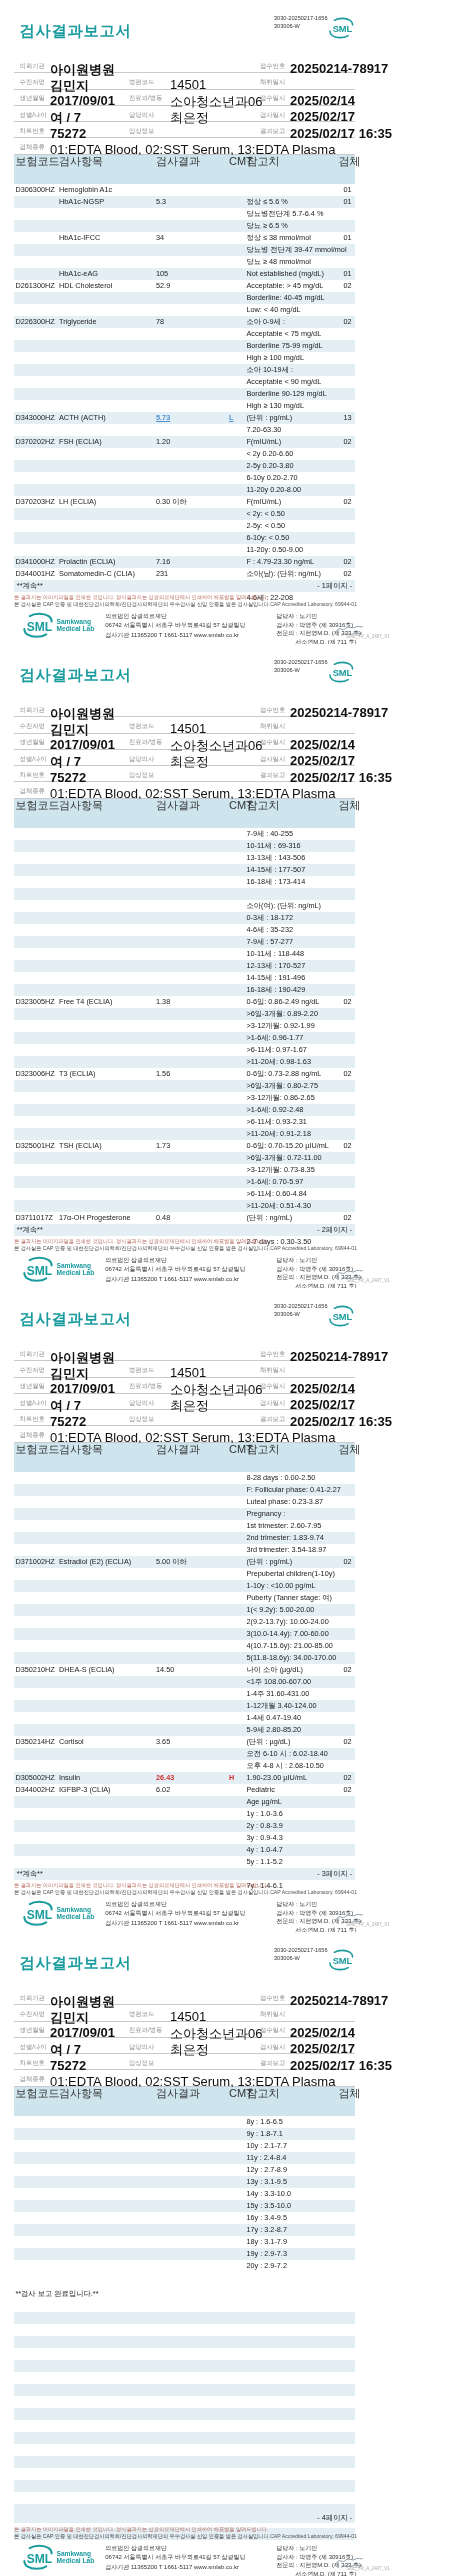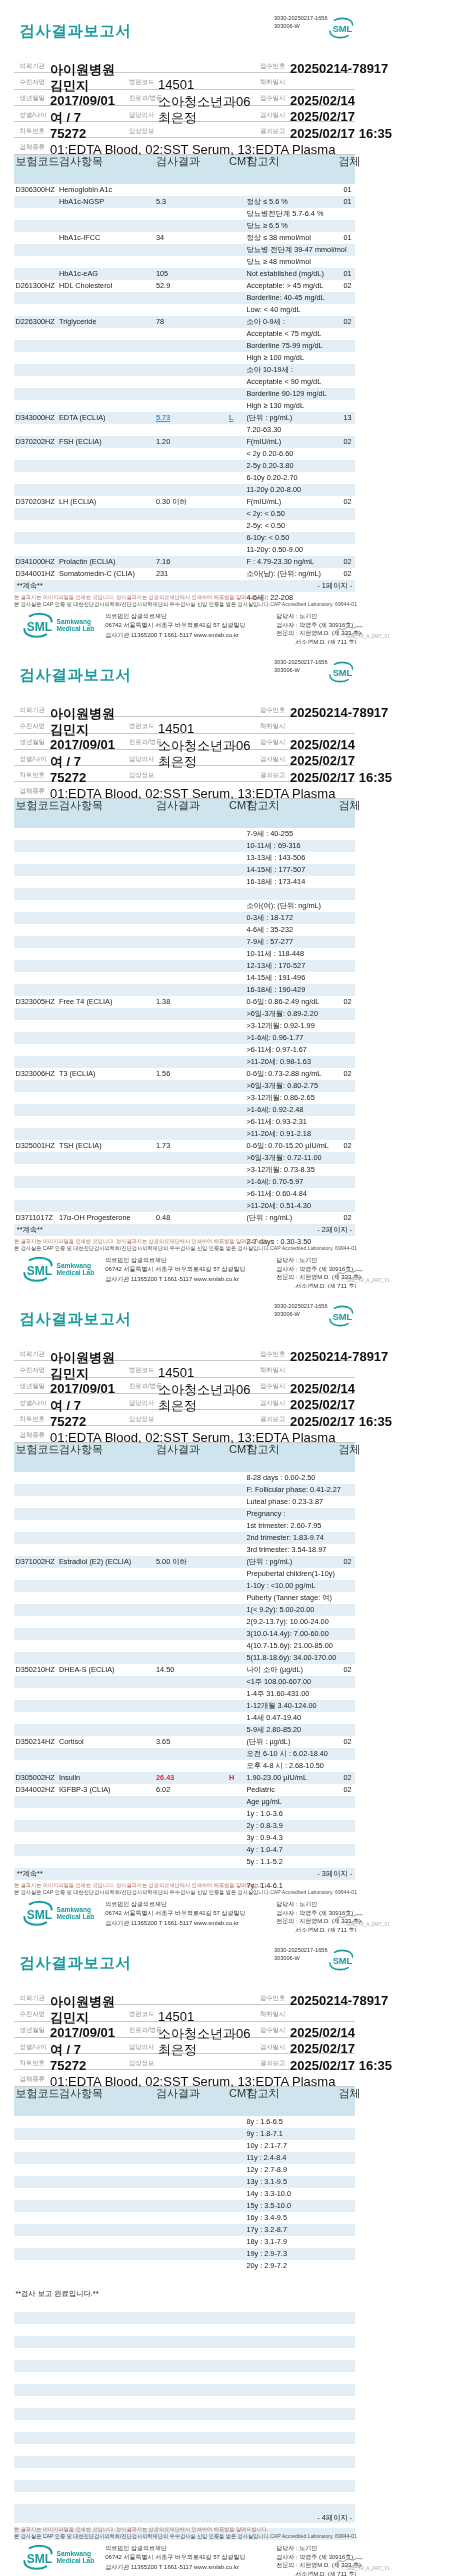--- a/index.html
+++ b/index.html
@@ -19,21 +19,21 @@
   .docno{position:absolute;left:274px;top:15.3px;font-size:5.6px;color:#333;line-height:1.4;}
   .title{position:absolute;left:19.5px;top:21px;font-size:15.3px;font-weight:700;color:var(--teal);letter-spacing:0.7px;}
   .logo-mark{position:absolute;left:328px;top:16.7px;}
   
   .info{position:absolute;left:14px;top:57px;width:341px;}
   .irow{position:relative;height:15.3px;border-bottom:0.7px solid var(--rule);}
   .irow span{position:absolute;white-space:nowrap;}
   .il{font-size:6.3px;color:var(--lab);top:4.9px;}
   .iv{font-size:13px;color:#111;top:3.5px;}
   .b{font-weight:700;}
-  .p1l{left:5.6px}.p1v{left:36px}.p2l{left:115px}.p2v{left:144px}.p3l{left:246px}.p3v{left:276px}
+  .p1l{left:5.6px}.p1v{left:36px}.p2l{left:115px}.p2v{left:156px}.p3l{left:246px}.p3v{left:276px}
   
   .table{position:absolute;left:14px;top:155px;width:341px;}
   .thead{display:flex;background:var(--band);height:29px;font-size:11px;color:#333;}
   .thead .cell{line-height:12px;}
   .trow{display:flex;height:12px;font-size:7.3px;color:var(--ink);}
   .tb .trow:nth-child(even){background:var(--stripe);}
   .tb .trow.full{background:#fff !important;margin-top:16px;}
   .cell{white-space:nowrap;overflow:visible;line-height:12px;}
   .c-code{width:45px;padding-left:1.4px;box-sizing:border-box;}
   .c-item{width:97px;}
@@ -284,21 +284,21 @@
           <div class="trow">
             <span class="cell c-code"></span>
             <span class="cell c-item"></span>
             <span class="cell c-res"></span>
             <span class="cell c-cmt"></span>
             <span class="cell c-ref">High ≥ 130 mg/dL</span>
             <span class="cell c-spec"></span>
           </div>
           <div class="trow">
             <span class="cell c-code">D343000HZ</span>
-            <span class="cell c-item">EDTA (ECLIA)</span>
+            <span class="cell c-item">ACTH (ACTH)</span>
             <span class="cell c-res res-b">5.73</span>
             <span class="cell c-cmt res-b">L</span>
             <span class="cell c-ref">(단위 : pg/mL)</span>
             <span class="cell c-spec">13</span>
           </div>
           <div class="trow">
             <span class="cell c-code"></span>
             <span class="cell c-item"></span>
             <span class="cell c-res"></span>
             <span class="cell c-cmt"></span>

